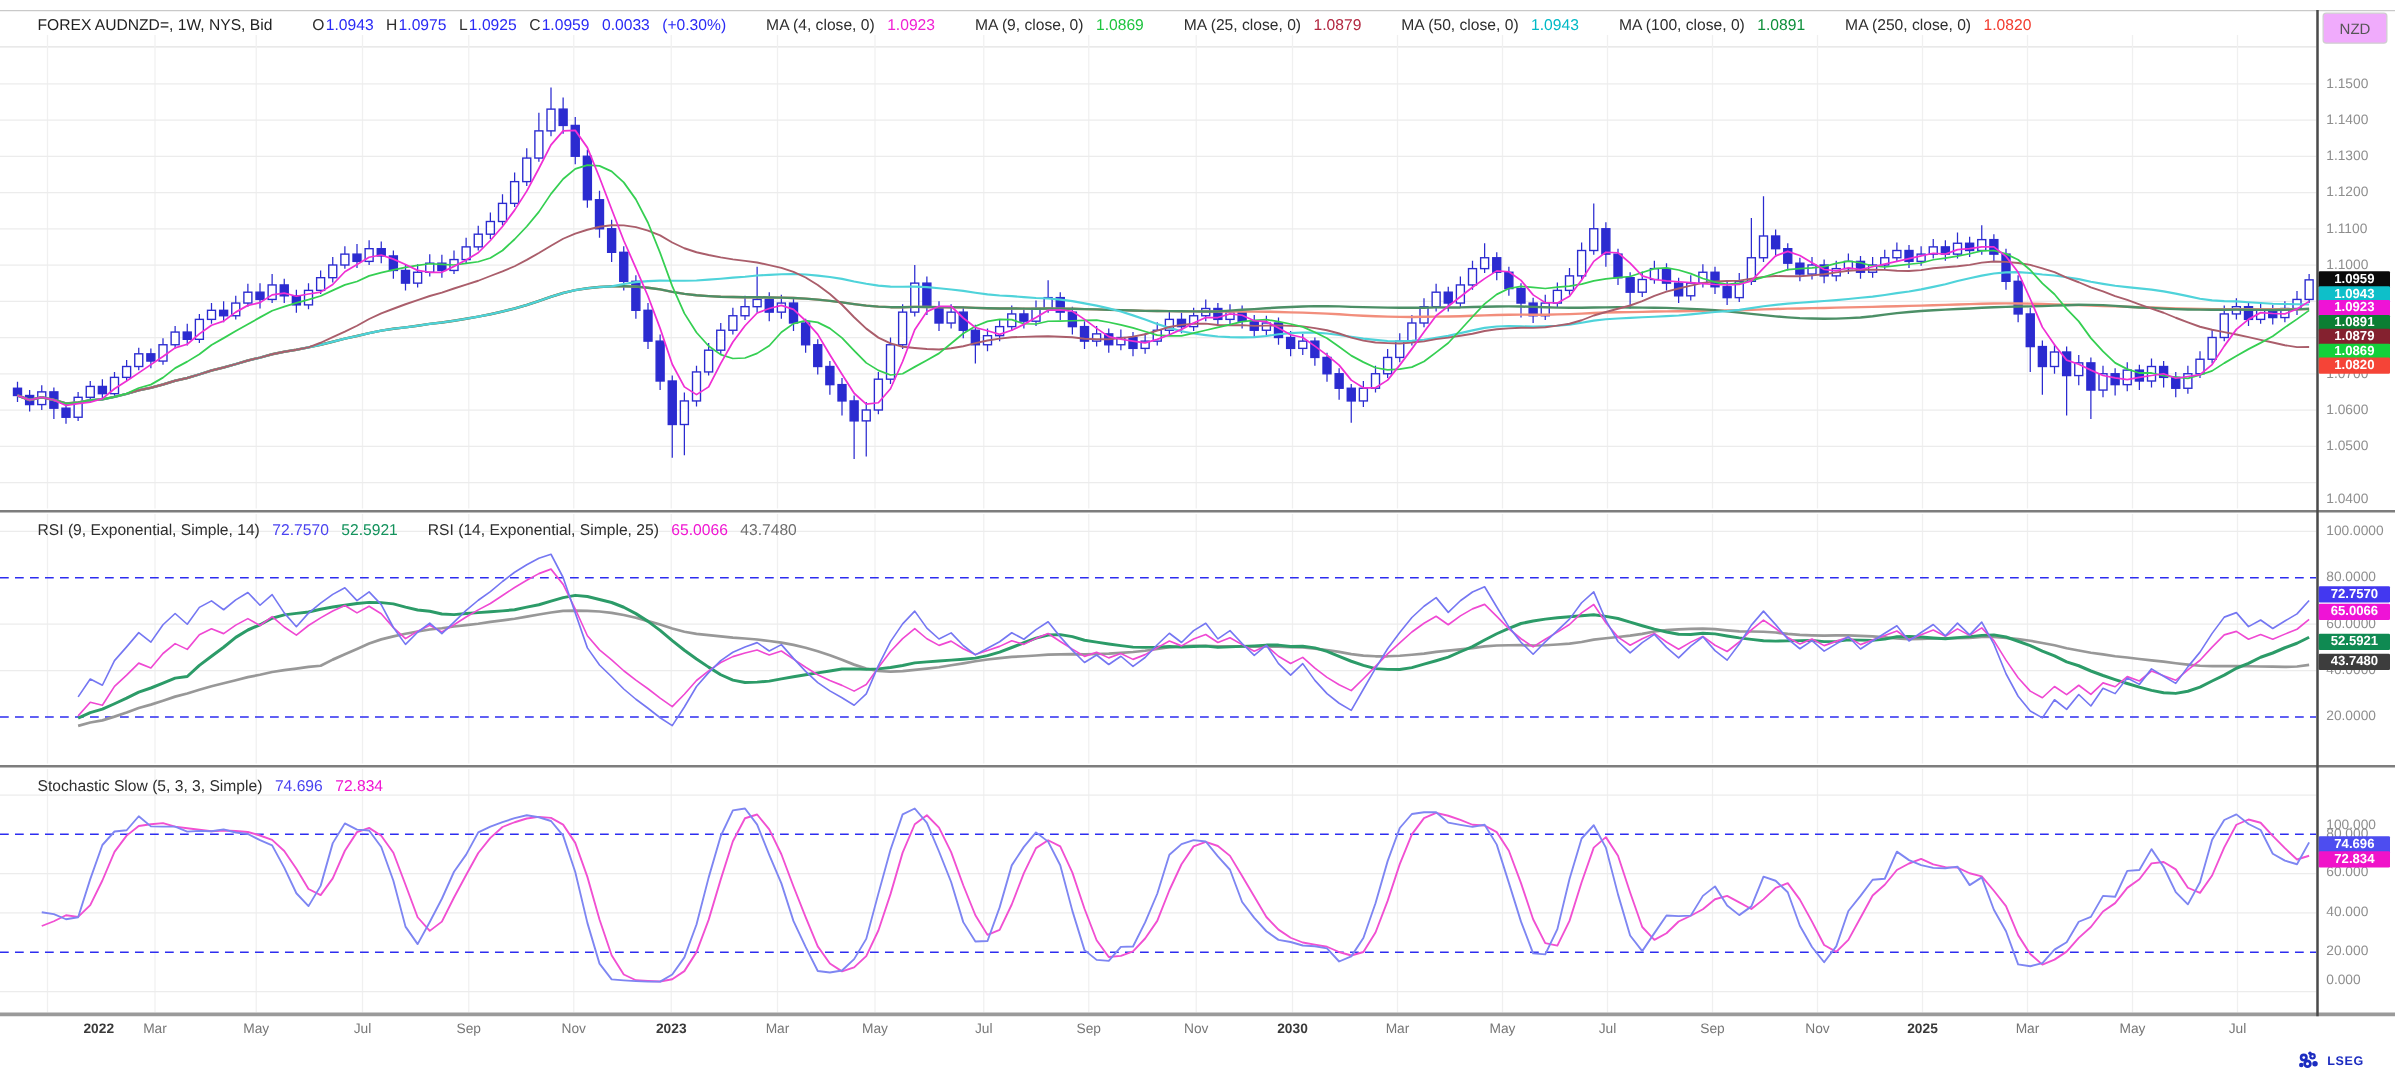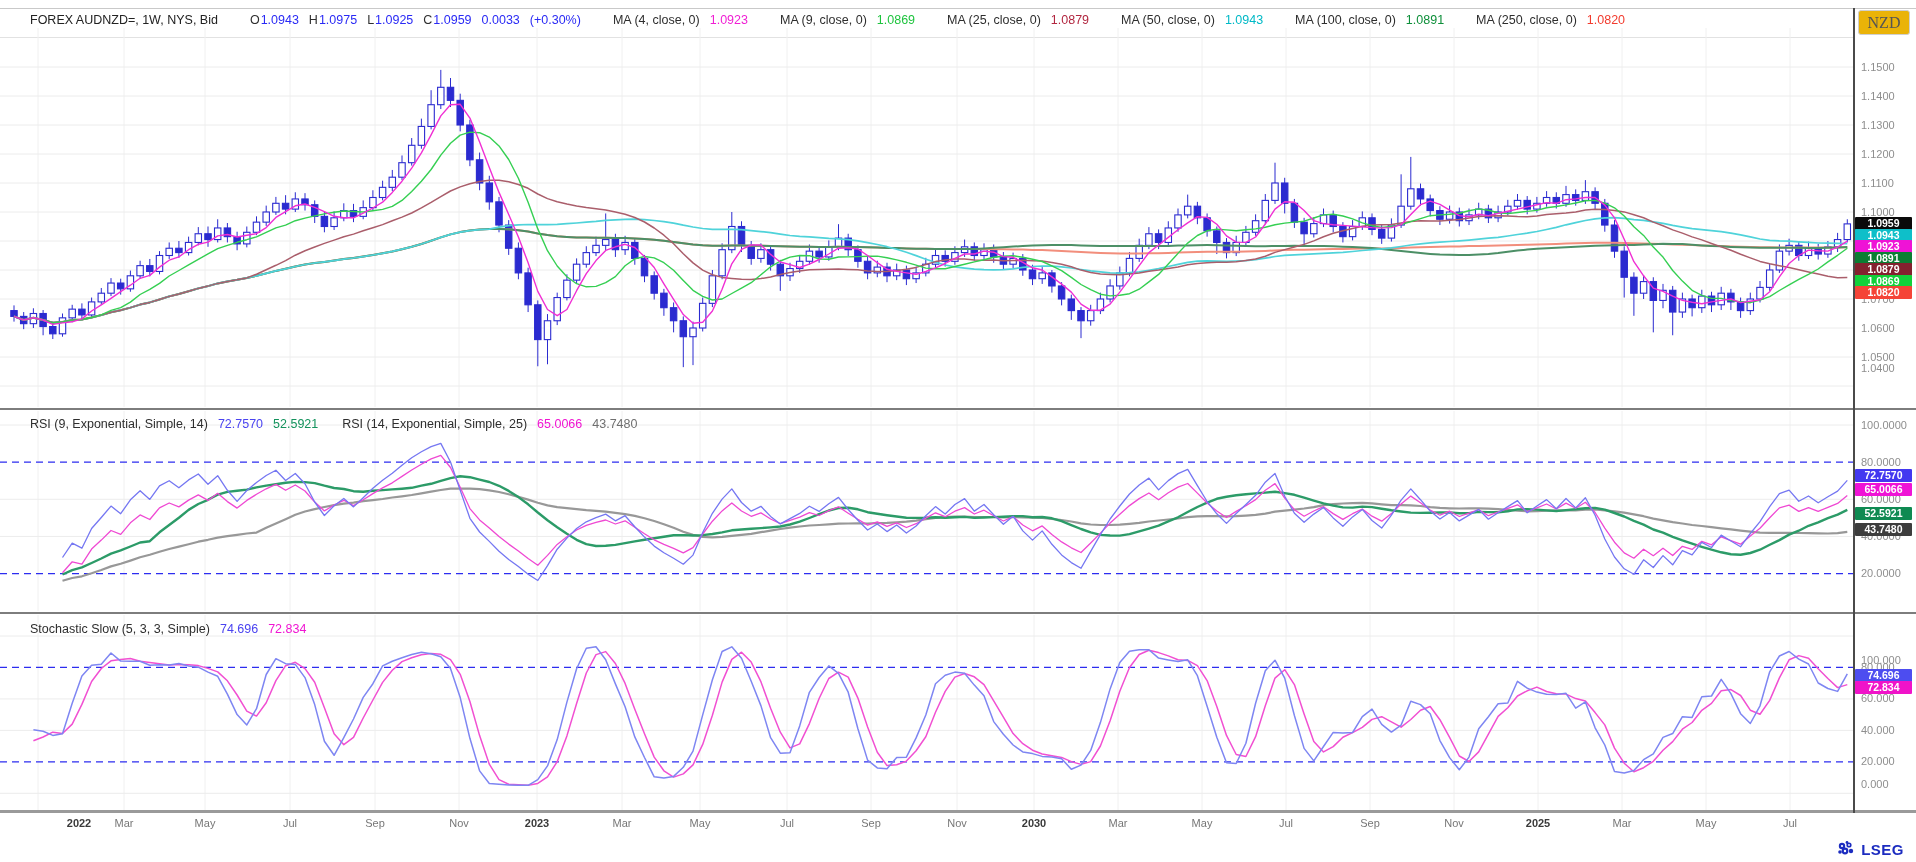--- a/index.html
+++ b/index.html
@@ -8,33 +8,33 @@
   .topline{position:absolute;top:8px;left:0;width:1916px;height:1px;background:#c9c9c9;}
   .hdrline{position:absolute;top:37px;left:0;width:1853px;height:1px;background:#e2e2e2;}
   .hdr{position:absolute;left:30px;top:13px;display:flex;gap:32px;align-items:baseline;
        font-size:12.5px;color:#2e2e2e;white-space:nowrap;}
   .hdr .grp{display:flex;gap:10px;}
   .hdr .pair{display:flex;gap:1px;}
   .hdr .k{color:#2e2e2e;}
   .hdr .v{color:#2a2af5;}
   .inst{color:#222;}
   .nzd{position:absolute;left:1858px;top:10px;width:50px;height:23px;border:1px solid #cfcfcf;
-       border-radius:3px;color:#555;font-size:16px;display:flex;align-items:center;justify-content:center;background:#eab308;font-family:Liberation Serif, serif;}
+       border-radius:3px;color:#555;font-size:12px;display:flex;align-items:center;justify-content:center;background:#f0abfc;}
   .sep{position:absolute;left:0;width:1916px;background:#7d7d7d;}
   .axline{position:absolute;left:1853px;top:8px;width:2px;height:805px;background:#4a4a4a;}
   .tick{position:absolute;left:1861px;font-size:11px;color:#8e8e8e;height:13px;line-height:13px;}
   .badge{position:absolute;left:1855px;width:57px;height:13px;line-height:13px;font-size:10.5px;
          font-weight:bold;color:#fff;text-align:center;border-radius:1px;}
   .tlabel{position:absolute;top:817px;font-size:11px;color:#777;transform:translateX(-50%);}
   .tlabel.bold{font-weight:bold;color:#3a3a3a;}
   .ptitle{position:absolute;left:30px;font-size:12.5px;color:#2e2e2e;display:flex;gap:10px;white-space:nowrap;}
   .ptitle .gap{margin-left:14px;}
   svg.plot{position:absolute;left:0;top:0;}
-  .lseg{position:absolute;right:12px;bottom:3px;display:flex;gap:5px;align-items:center;
-        color:#1c2cc0;font-weight:bold;font-size:15px;letter-spacing:.5px;}
+  .lseg{position:absolute;right:25px;bottom:3px;display:flex;gap:5px;align-items:center;
+        color:#1c2cc0;font-weight:bold;font-size:10px;letter-spacing:.5px;}
 </style>
 </head>
 <body>
 
 <div class="root">
   <div class="topline"></div>
 
   <div class="hdr">
     <span class="inst">FOREX AUDNZD=, 1W, NYS, Bid</span>
     <span class="grp">
@@ -629,21 +629,21 @@
     <div class="tick" style="top: 89.5px;">1.1400</div>
     <div class="tick" style="top: 118.5px;">1.1300</div>
     <div class="tick" style="top: 147.5px;">1.1200</div>
     <div class="tick" style="top: 176.5px;">1.1100</div>
     <div class="tick" style="top: 205.5px;">1.1000</div>
     <div class="tick" style="top: 234.5px;">1.0900</div>
     <div class="tick" style="top: 263.5px;">1.0800</div>
     <div class="tick" style="top: 292.5px;">1.0700</div>
     <div class="tick" style="top: 321.5px;">1.0600</div>
     <div class="tick" style="top: 350.5px;">1.0500</div>
-    <div class="tick" style="top: 362px;">1.0400</div>
+    <div class="tick" style="top: 393px;">1.0400</div>
     <div class="tick" style="top: 418.5px;">100.0000</div>
     <div class="tick" style="top: 455.64px;">80.0000</div>
     <div class="tick" style="top: 492.78px;">60.0000</div>
     <div class="tick" style="top: 529.92px;">40.0000</div>
     <div class="tick" style="top: 567.06px;">20.0000</div>
     <div class="tick" style="top: 654px;">100.000</div>
     <div class="tick" style="top: 660.96px;">80.000</div>
     <div class="tick" style="top: 692.42px;">60.000</div>
     <div class="tick" style="top: 723.88px;">40.000</div>
     <div class="tick" style="top: 755.34px;">20.000</div>

